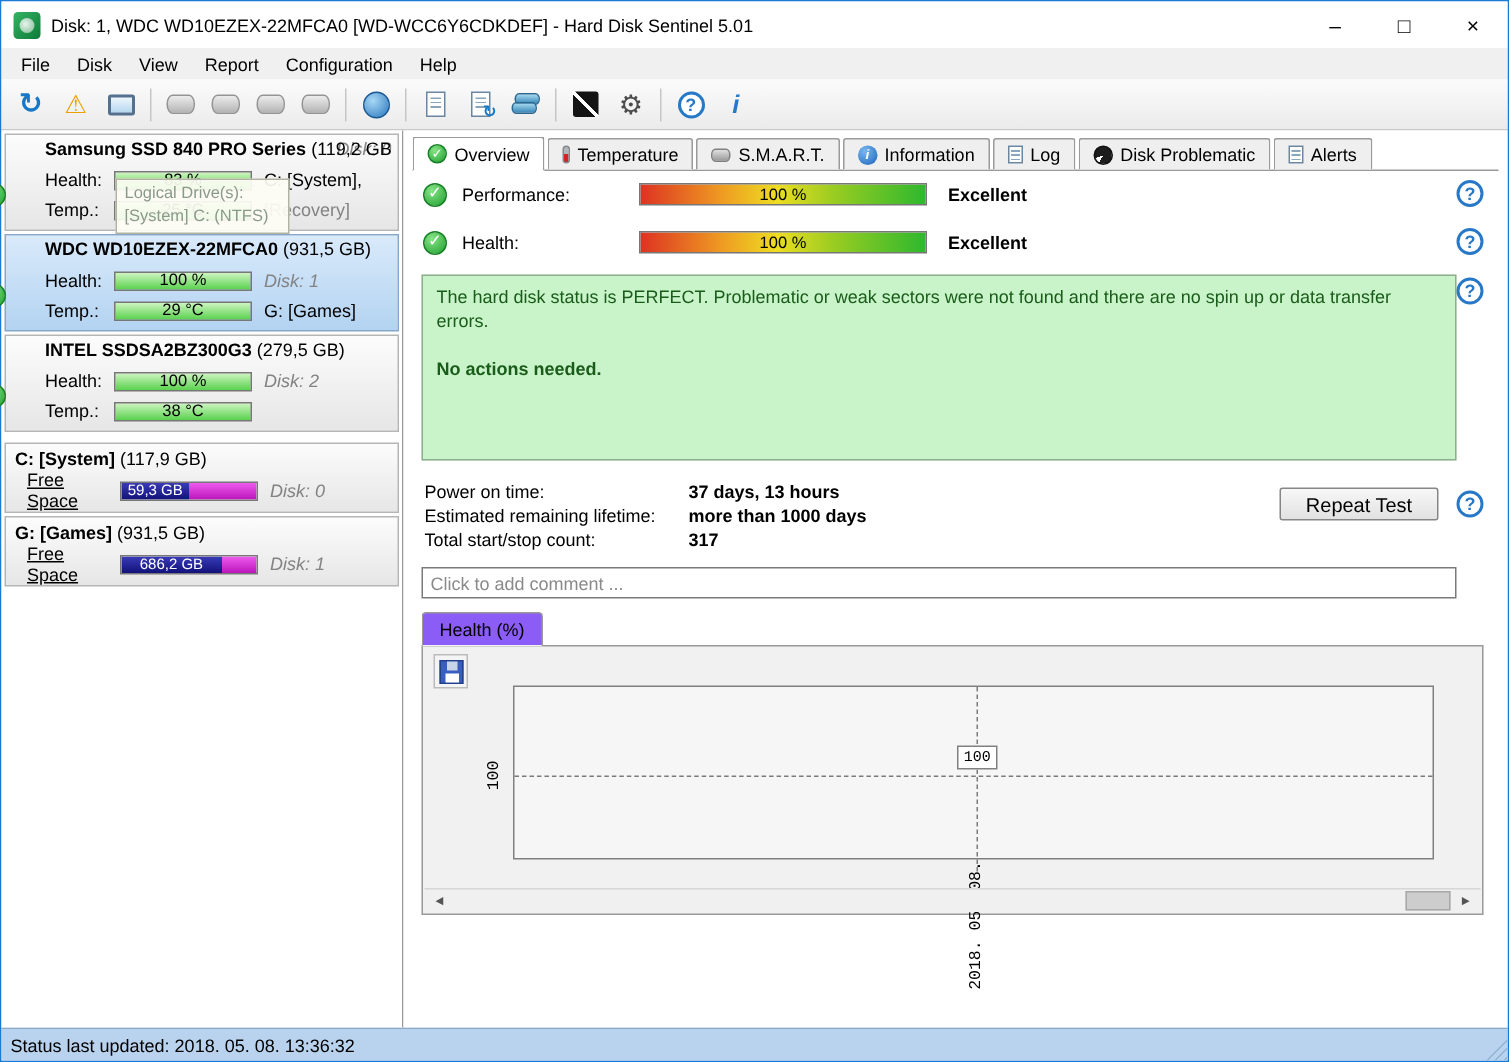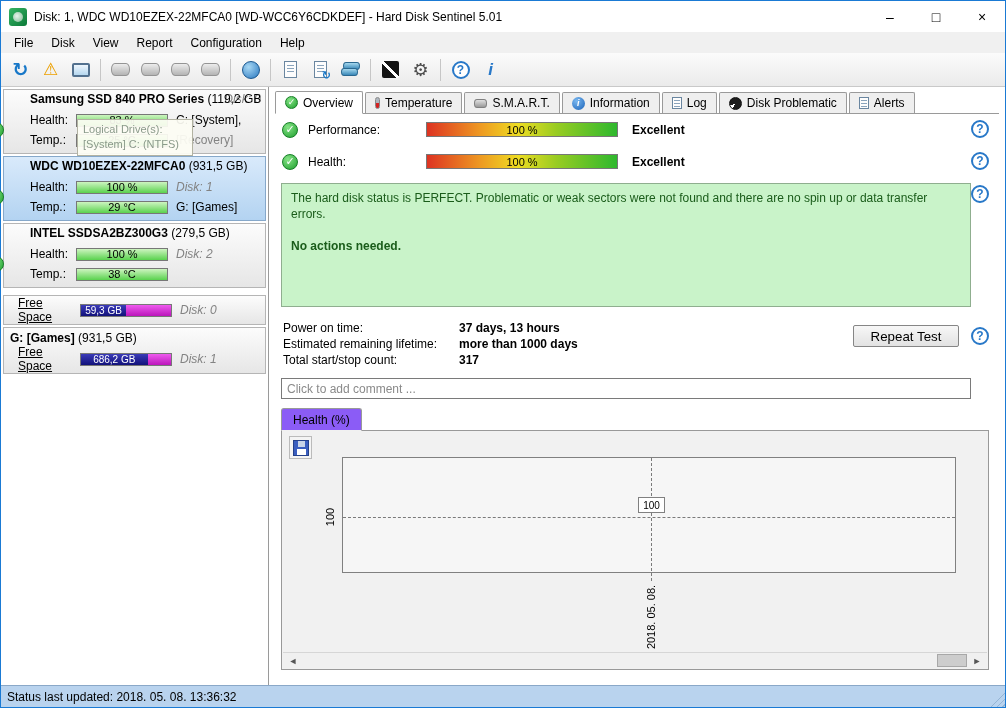--- a/index.html
+++ b/index.html
@@ -94,21 +94,21 @@
   .stats { position:absolute; top:233px; left:14px; }
   .stat-row { display:flex; height:16px; align-items:center; }
   .stat-label { width:176px; }
   .stat-value { font-weight:bold; }
   .repeat-btn { position:absolute; top:238px; right:46px; width:106px; height:22px; background:linear-gradient(#f7f7f7,#e2e2e2); border:1px solid #868686; border-radius:2px; display:flex; align-items:center; justify-content:center; }
 
   .comment-input { position:absolute; top:291px; left:12px; width:690px; height:21px; border:1px solid #7a7a7a; padding:0 5px; font-family:inherit; font-size:12px; color:#333; }
   .comment-input::placeholder { color:#8a8a8a; }
 
   .chart-tab { position:absolute; top:321px; left:12px; height:23px; padding:0 11px; background:#8b5cf6; border:1px solid #999; border-bottom:1px solid #f1f1f1; border-radius:3px 3px 0 0; display:flex; align-items:center; z-index:2; }
-  .chart-panel { position:absolute; top:343px; left:12px; right:16px; height:240px; background:#f1f1f1; border:1px solid #999; }
+  .chart-panel { position:absolute; top:343px; left:12px; right:16px; height:180px; background:#f1f1f1; border:1px solid #999;font-family:Liberation Mono, monospace; }
   .save-btn { position:absolute; top:5px; left:7px; width:23px; height:23px; border:1px solid #bbb; background:#f4f4f4; display:flex; align-items:center; justify-content:center; }
   .floppy { position:relative; width:16px; height:16px; background:#3a5ec0; border:1px solid #24408a; }
   .floppy::before { content:""; position:absolute; top:0; left:4px; width:7px; height:6px; background:#c8d4e8; }
   .floppy::after { content:""; position:absolute; bottom:0; left:3px; width:9px; height:6px; background:#fff; }
   .plot { position:absolute; left:60px; top:26px; right:32px; height:116px; border:1px solid #808080; background:#f6f6f6; }
   .grid-h { position:absolute; left:61px; right:33px; top:86px; border-top:1px dashed #7a7a7a; }
   .grid-v { position:absolute; left:369px; top:27px; height:123px; border-left:1px dashed #7a7a7a; }
   .y-tick { position:absolute; left:48px; top:86px; transform:translate(-50%,-50%) rotate(-90deg); font-size:11px; }
   .pt-label { position:absolute; left:356px; top:66px; width:27px; height:16px; background:#fff; border:1px solid #808080; font-size:10px; display:flex; align-items:center; justify-content:center; }
   .x-date { position:absolute; left:369px; top:186px; transform:translate(-50%,-50%) rotate(-90deg); white-space:nowrap; font-size:11px; }
@@ -275,20 +275,24 @@
             <span class="d-bar">
                 <span>38 °C</span>
               </span>
             <span class="d-right"></span>
           </div>
         </div>
       </div>
 
       <div class="vol-group">
         <div class="vol-item">
+          <div class="vol-head">
+            <span class="disk-name">C: [System]</span>
+            <span>(117,9 GB)</span>
+          </div>
           <div class="v-row">
             <span class="v-label">Free Space</span>
             <span class="v-bar">
               <span class="v-blue" style="width: 50%;">
                   <span>59,3 GB</span>
                 </span>
               <span class="v-mag"></span>
             </span>
             <span class="d-right muted">Disk: 0</span>
           </div>

